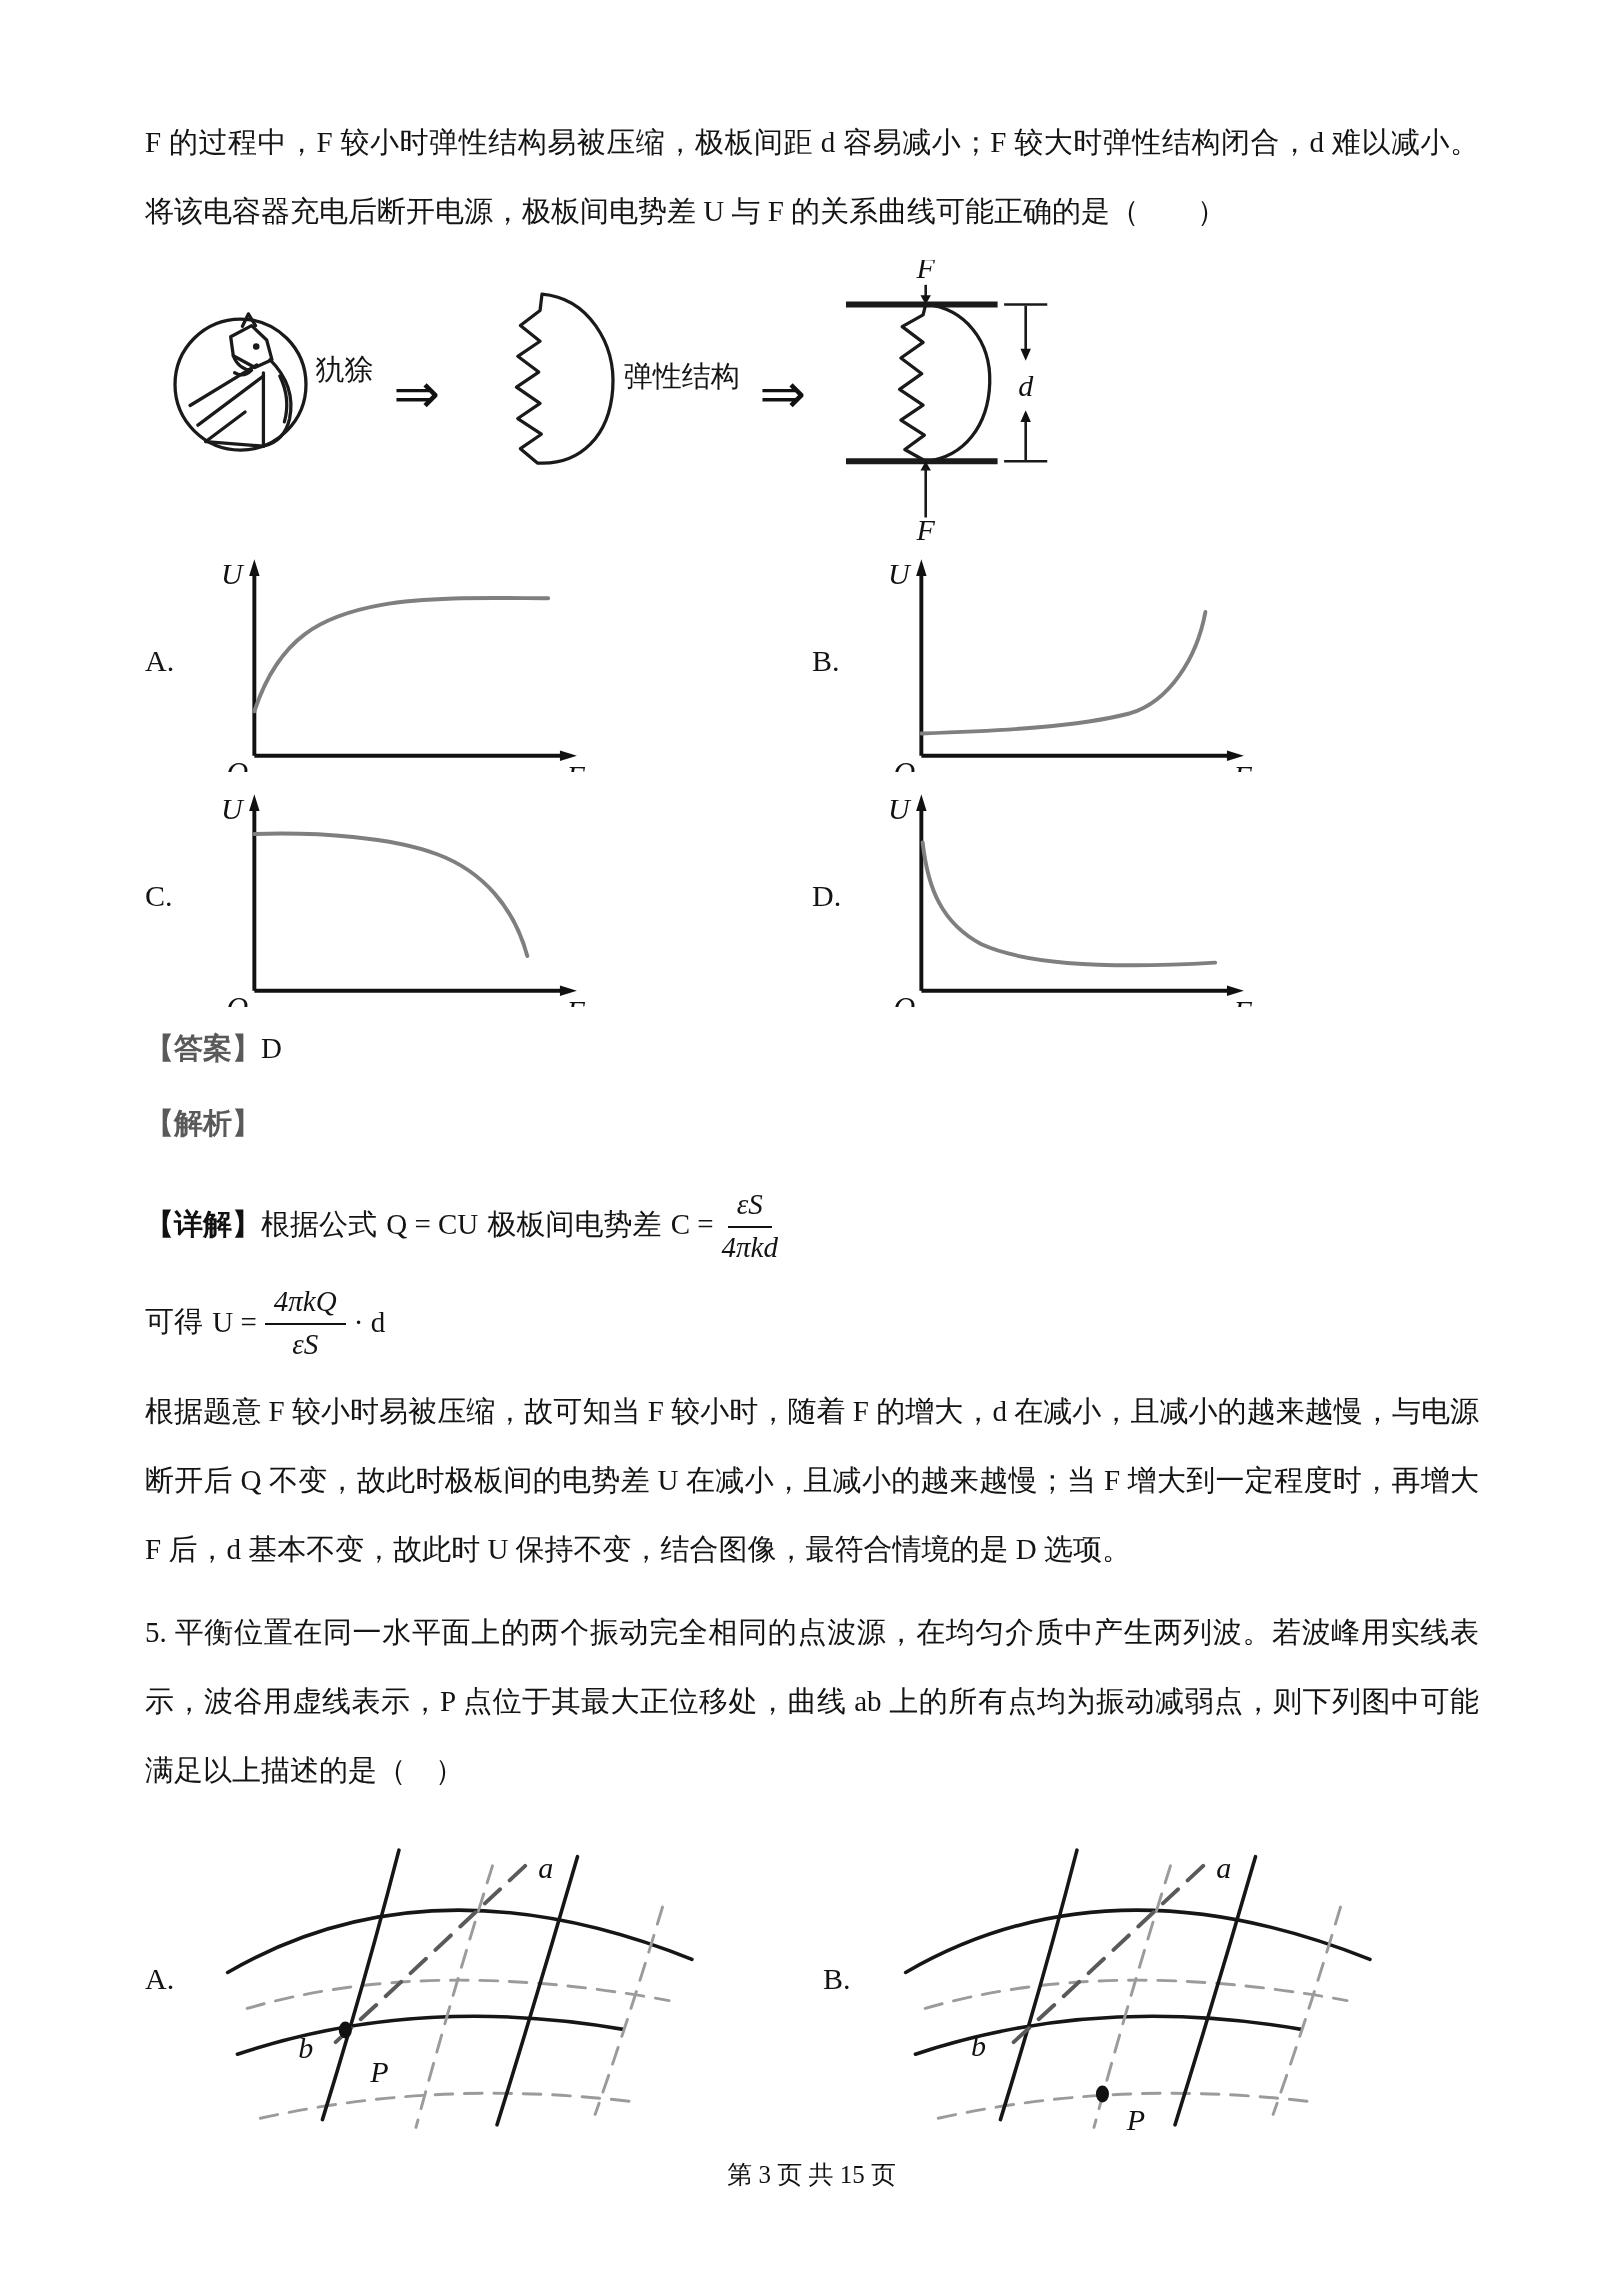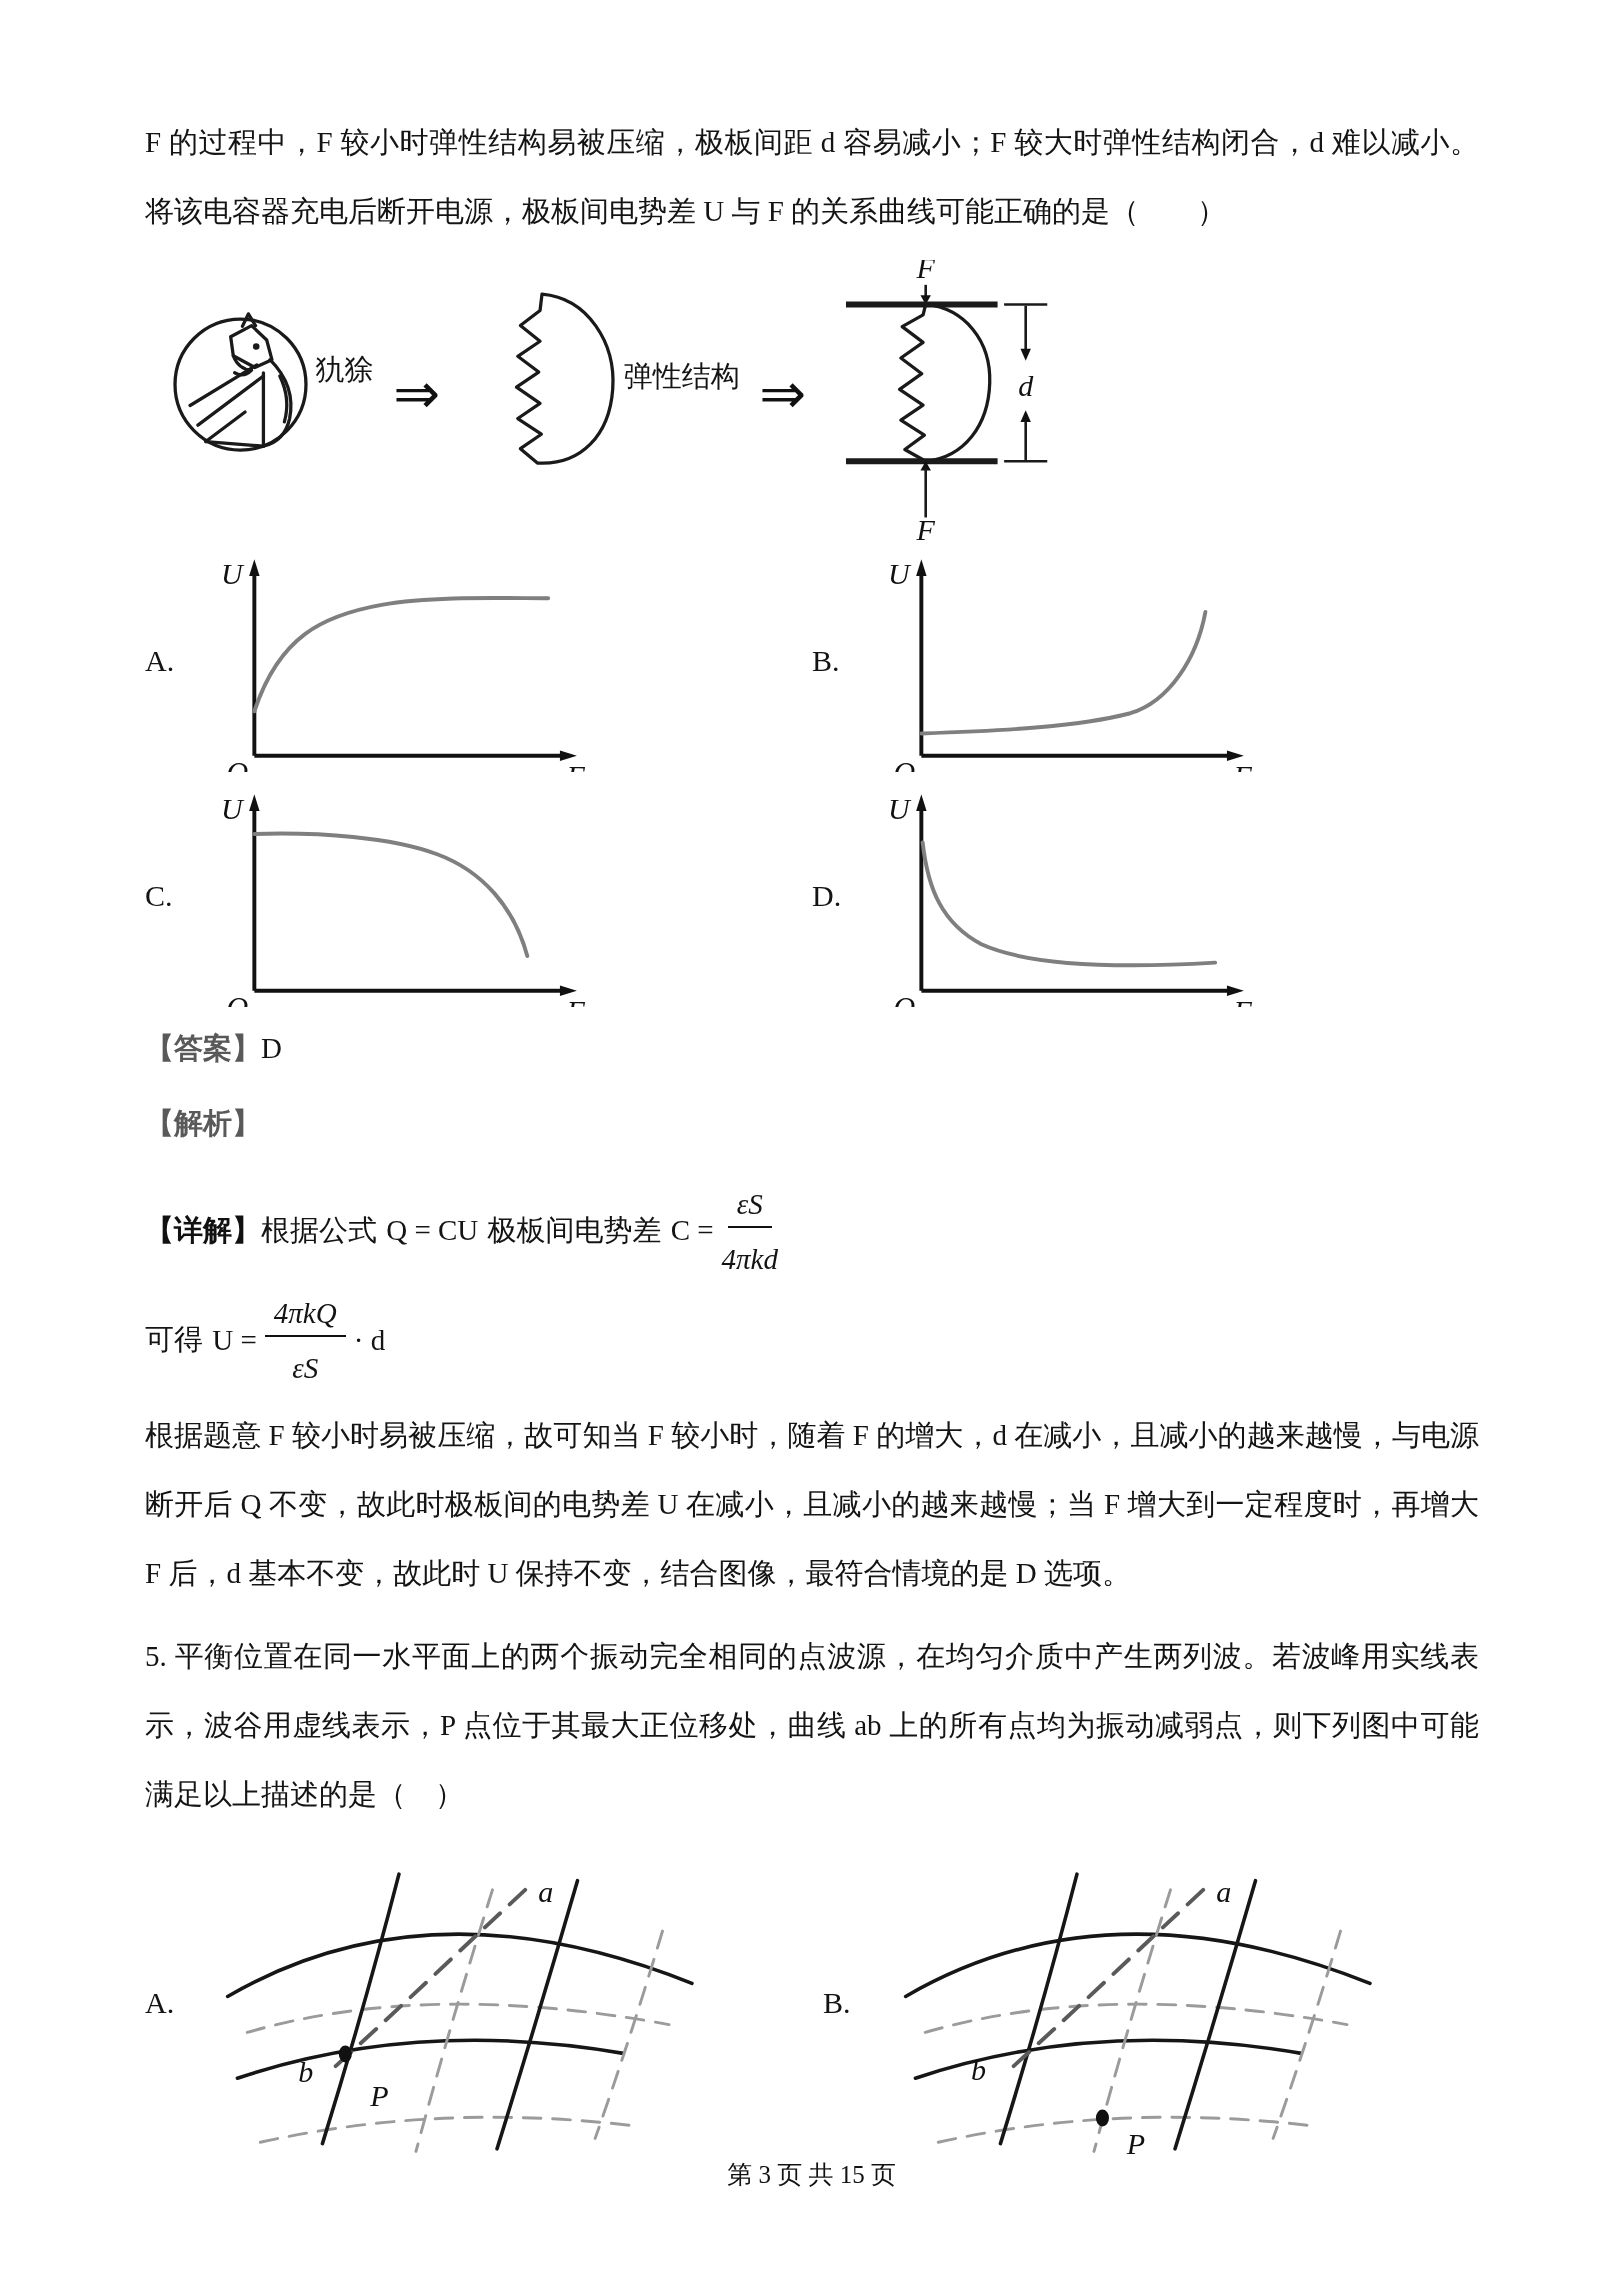--- a/index.html
+++ b/index.html
@@ -28,21 +28,21 @@
   .axishead{fill:#111;stroke:none;}
   .curve{stroke:#7f7f7f;stroke-width:6;fill:none;stroke-linecap:round;}
   
   .ans-line{font-size:29px;line-height:69px;margin-top:6.5px;}
   .gray{color:#595959;font-weight:700;}
   .blackbold{color:#111;font-weight:700;}
   .mathline{display:flex;align-items:center;font-size:29px;margin-top:17px;flex-wrap:nowrap;}
   .mvar{}
   .frac{display:inline-flex;flex-direction:column;align-items:center;margin:0 7.9px;font-style:italic;line-height:1.25;}
   .frac .num{border-bottom:2.6px solid #111;padding:1.3px 9.2px 3.9px 9.2px;}
-  .frac .den{padding-top:13px;}
+  .frac .den{padding-top:1px;}
   
   .wave-row{display:flex;margin-top:19.6px;}
   .wave-fig{display:flex;align-items:center;}
   .wave-fig + .wave-fig{margin-left:118px;}
   .wsolid{stroke:#161616;stroke-width:5.5;fill:none;stroke-linecap:round;}
   .wdash{stroke:#9b9b9b;stroke-width:4.5;fill:none;stroke-dasharray:27 18;stroke-linecap:round;}
   .wab{stroke:#5a5a5a;stroke-width:6;fill:none;stroke-dasharray:32 20;stroke-linecap:round;}
   .footer{position:absolute;left:0;right:0;top:2158px;text-align:center;font-size:25px;color:#111;}
 </style>
 </head>

